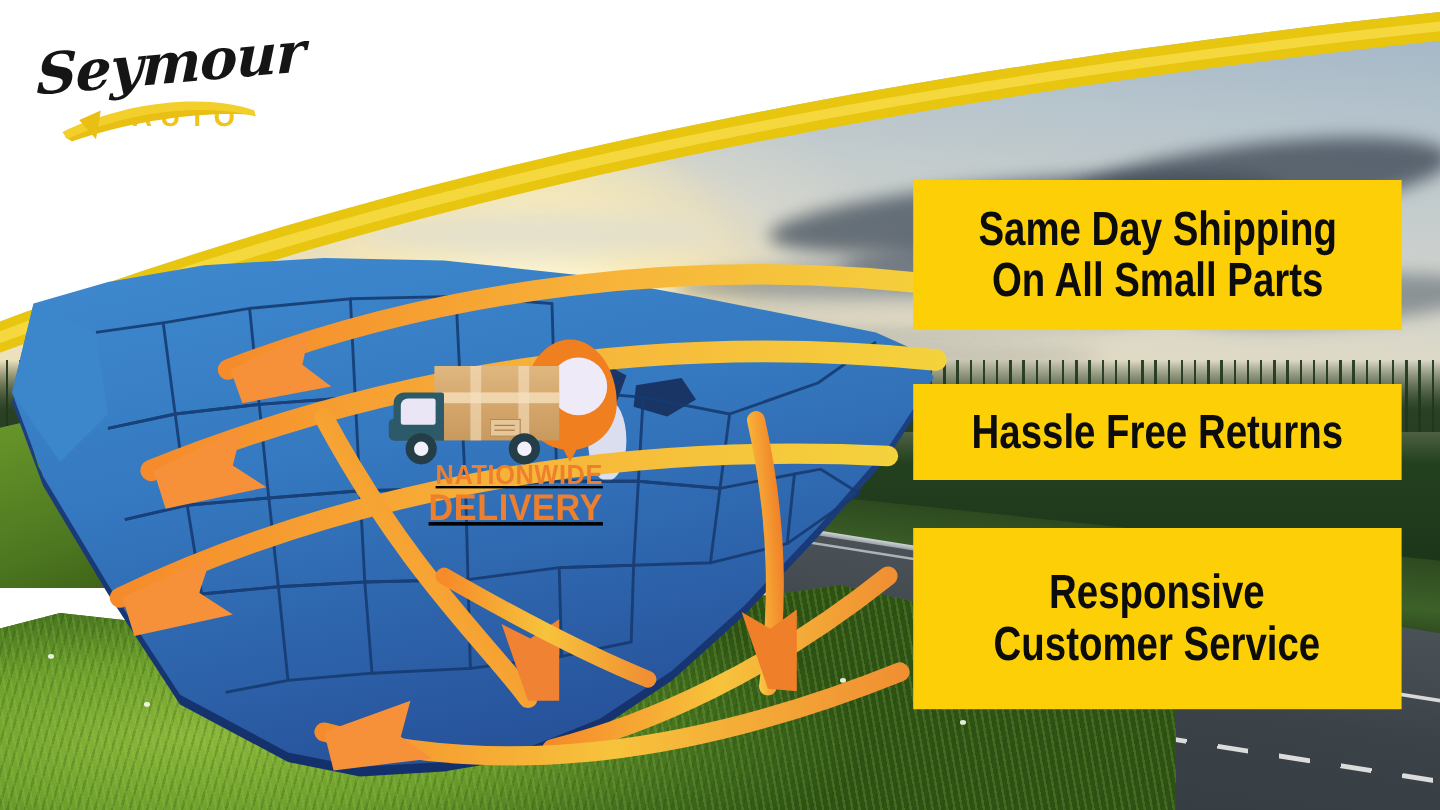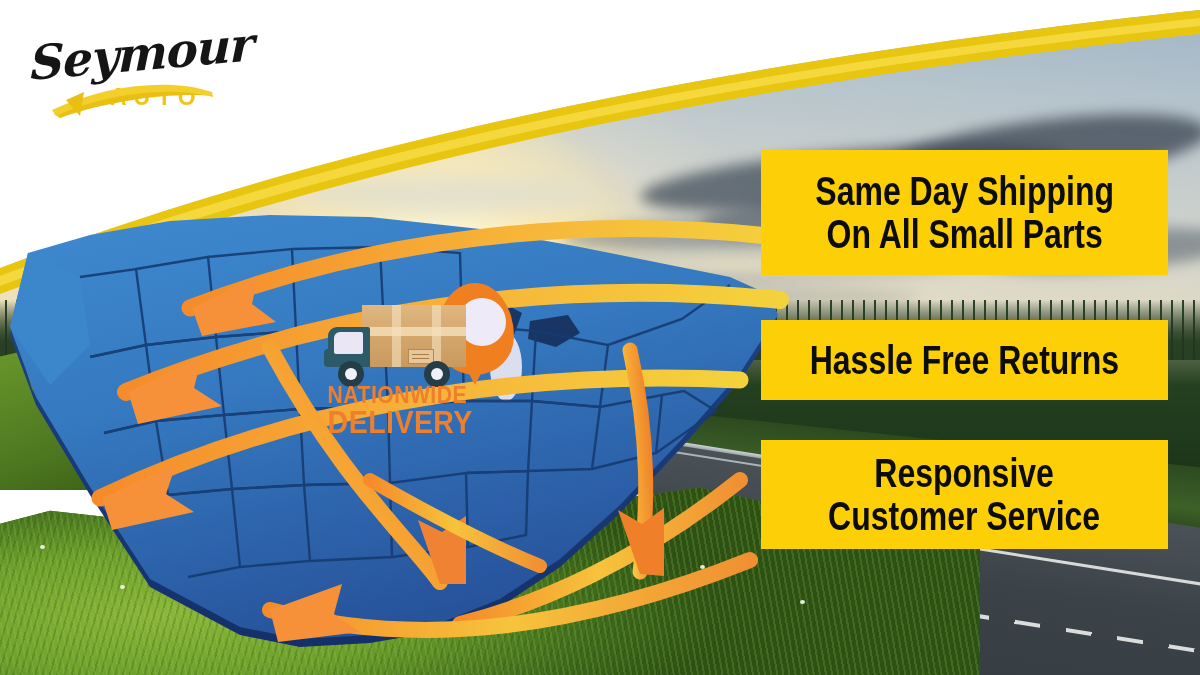--- a/index.html
+++ b/index.html
@@ -146,21 +146,21 @@
     position:absolute;left:8px;top:44px;width:42px;height:40px;
     background:#2d5a68;border-radius:9px 2px 0 0;
   }
   .truck-window{
     position:absolute;left:14px;top:49px;width:29px;height:22px;
     background:#eae6f6;border-radius:6px 2px 2px 2px;
   }
   .truck-hood{position:absolute;left:4px;top:66px;width:46px;height:18px;background:#2d5a68;border-radius:4px 0 0 4px;}
   .wheel{position:absolute;top:78px;width:26px;height:26px;border-radius:50%;background:#243d47;}
   .wheel:after{content:"";position:absolute;left:7px;top:7px;width:12px;height:12px;border-radius:50%;background:#f2f0fa;}
-  .badge-text{position:absolute;left:0;top:101px;width:190px;text-align:left;}
+  .badge-text{position:absolute;left:0;top:101px;width:190px;text-align:right;text-decoration:underline;}
   .bt1{
     font-family:"Liberation Sans",sans-serif;font-weight:bold;
     font-size:23px;letter-spacing:.5px;color:#ee7f2d;line-height:1;
     transform:scaleX(.92);
   }
   .bt2{
     font-family:"Liberation Sans",sans-serif;font-weight:bold;
     font-size:31px;letter-spacing:.5px;color:#ee7f2d;line-height:1.05;
     transform:scaleX(.92);
   }
@@ -193,21 +193,21 @@
     color:#0c0c0c;
     line-height:1.06;
     transform:scaleX(.80);
     transform-origin:center;
     white-space:nowrap;
   }
   #callout-0{left:761px;top:150px;width:407px;height:125px;}
   #callout-0 span{font-size:40px;}
   #callout-1{left:761px;top:320px;width:407px;height:80px;}
   #callout-1 span{font-size:40px;}
-  #callout-2{left:761px;top:440px;width:407px;height:109px;}
+  #callout-2{left:761px;top:440px;width:407px;height:151px;}
   #callout-2 span{font-size:40px;}
 </style>
 </head>
 <body>
 
 <div id="banner">
 
   <div class="photo">
     <div class="sky"></div>
     <div class="sunglow"></div>

